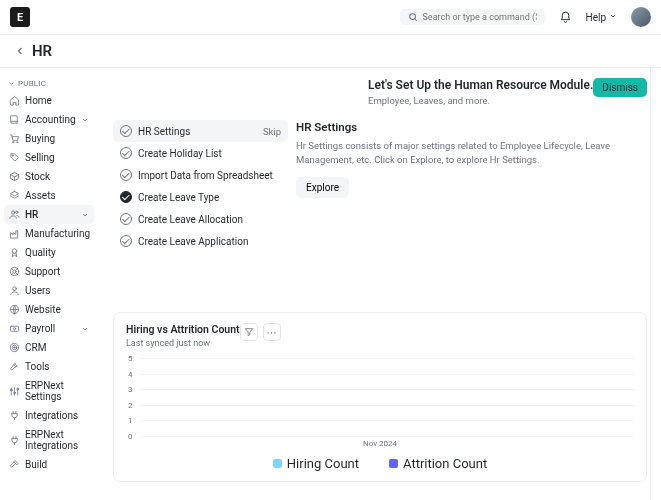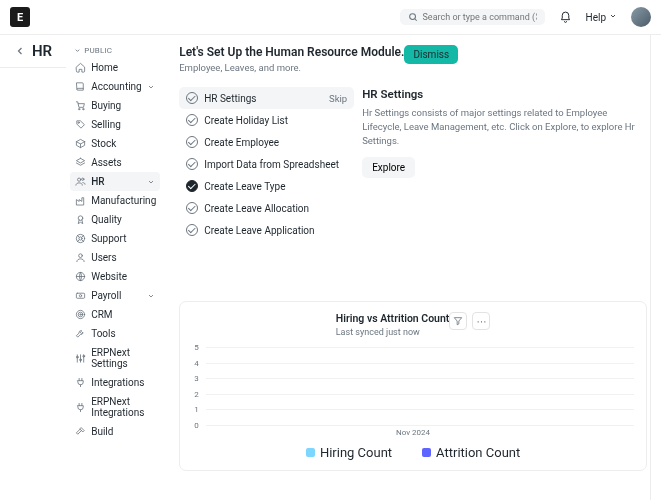--- a/index.html
+++ b/index.html
@@ -9,50 +9,50 @@
 .logo{width:20px;height:20px;background:#1b1b1b;border-radius:3px;color:#fff;display:flex;align-items:center;justify-content:center;font-weight:700;font-size:11px}
 .topbar-spacer{flex:1}
 .searchbox{display:flex;align-items:center;background:#f4f5f6;border-radius:5px;padding:3px 8px;width:145px;gap:5px;color:#6c7680}
 .searchbox input{border:none;background:transparent;font-size:9px;color:#6c7680;outline:none;width:100%}
 .bell,.help,.avatar{margin-left:6px}
 .help{display:flex;gap:3px;font-size:10px;color:#1f272e}
 .avatar{width:20px;height:20px;border-radius:50%;background:linear-gradient(135deg,#8a9ba8,#4a5a68)}
 .breadcrumb-bar{height:33px;border-bottom:1px solid #ededed;display:flex;align-items:center;padding:0 14px}
 .breadcrumb-bar .back{color:#6c7680;margin-right:6px}
 .breadcrumb-bar h1{font-size:15px;font-weight:600}
-.contentcol{flex:1;display:flex;flex-direction:row;overflow:hidden}
+.contentcol{flex:1;display:flex;flex-direction:column;overflow:hidden}
 .columns{flex:1;display:flex;overflow:hidden}
 .sidebar{width:98px;padding:8px 4px;overflow-y:auto}
 .side-sec-title{font-size:8px;color:#6c7680;letter-spacing:.2px;padding:3px 4px;display:flex;align-items:center;gap:3px}
 .side-item{display:flex;align-items:center;gap:5px;padding:4px 5px;border-radius:4px;font-size:10px;color:#1f272e;cursor:pointer}
 .side-item.active{background:#f4f5f6;font-weight:500}
 .side-item .ico{width:11px;height:11px;flex-shrink:0;display:flex;align-items:center;justify-content:center}
 .side-item .chev{margin-left:auto;color:#6c7680}
 .main{flex:1;overflow-y:auto;padding:0 0 20px 0;border-left:1px solid transparent;position:relative}
 .main::after{content:"";position:absolute;right:10px;top:0;bottom:0;width:1px;background:#ededed}
 .module-card{margin:10px 14px 0 14px}
-.module-head{display:flex;align-items:flex-start;justify-content:flex-start}
+.module-head{display:flex;align-items:flex-start;justify-content:flex-end}
 .module-head h2{font-size:12px;font-weight:600;margin-bottom:3px}
 .module-head .sub{font-size:9.5px;color:#6c7680}
 .dismiss{background:#14b8a6;border:none;border-radius:5px;padding:4px 9px;font-size:10px;color:#1f272e;cursor:pointer}
 .setup-row{display:flex;gap:8px;margin-top:14px}
 .steps{width:175px}
 .step{display:flex;align-items:center;gap:6px;padding:5px 7px;border-radius:5px;font-size:10px;color:#1f272e}
 .step.active{background:#f4f5f6}
 .step .skip{margin-left:auto;color:#6c7680;font-size:9.5px}
 .step .ck{width:12px;height:12px;border:1.2px solid #6c7680;border-radius:50%;flex-shrink:0;position:relative}
 .step .ck::after{content:"";position:absolute;left:2.6px;top:0.6px;width:3px;height:5.5px;border:solid #6c7680;border-width:0 1.2px 1.2px 0;transform:rotate(45deg)}
 .step.done .ck{background:#1f272e;border-color:#1f272e}
 .step.done .ck::after{border-color:#fff}
 .step-detail{flex:1}
 .step-detail h3{font-size:11.5px;font-weight:600;margin-bottom:5px}
 .step-detail p{font-size:9.5px;color:#6c7680;line-height:1.45;margin-bottom:10px}
 .explore{background:#f4f5f6;border:none;border-radius:5px;padding:5px 10px;font-size:10px;cursor:pointer}
 .chart-card{margin:60px 14px 0 14px;border:1px solid #ededed;border-radius:7px;padding:10px 12px}
-.chart-head{display:flex;align-items:flex-start;justify-content:center}
+.chart-head{display:flex;align-items:flex-start;justify-content:flex-start}
 .chart-title{font-size:10.5px;font-weight:600}
 .chart-sub{font-size:9px;color:#6c7680;margin-top:2px}
 .chart-tools{display:flex;gap:5px}
 .chart-tools .tbtn{border:1px solid #e3e3e3;border-radius:4px;width:18px;height:18px;display:flex;align-items:center;justify-content:center;color:#6c7680;font-size:10px;cursor:pointer}
 .chart-area{margin-top:10px}
 .plot{position:relative;height:78px;margin-left:14px}
 .ytick{position:absolute;left:-12px;font-size:8px;color:#6c7680;transform:translateY(-50%)}
 .gridline{position:absolute;left:0;right:0;border-top:1px solid #f1f1f1}
 .xlabel{text-align:center;font-size:8px;color:#6c7680;margin-top:3px}
 .legend{display:flex;gap:30px;justify-content:center;margin-top:8px;font-size:13px}
@@ -325,24 +325,20 @@
                   <span class="ck"></span>
                   <span>HR Settings</span>
                   <span class="skip">Skip</span>
                 </div>
                 <div class="step">
                   <span class="ck"></span>
                   <span>Create Holiday List</span>
                 </div>
                 <div class="step">
                   <span class="ck"></span>
-                  <span>Create Employee</span>
-                </div>
-                <div class="step">
-                  <span class="ck"></span>
                   <span>Import Data from Spreadsheet</span>
                 </div>
                 <div class="step done">
                   <span class="ck"></span>
                   <span>Create Leave Type</span>
                 </div>
                 <div class="step">
                   <span class="ck"></span>
                   <span>Create Leave Allocation</span>
                 </div>

